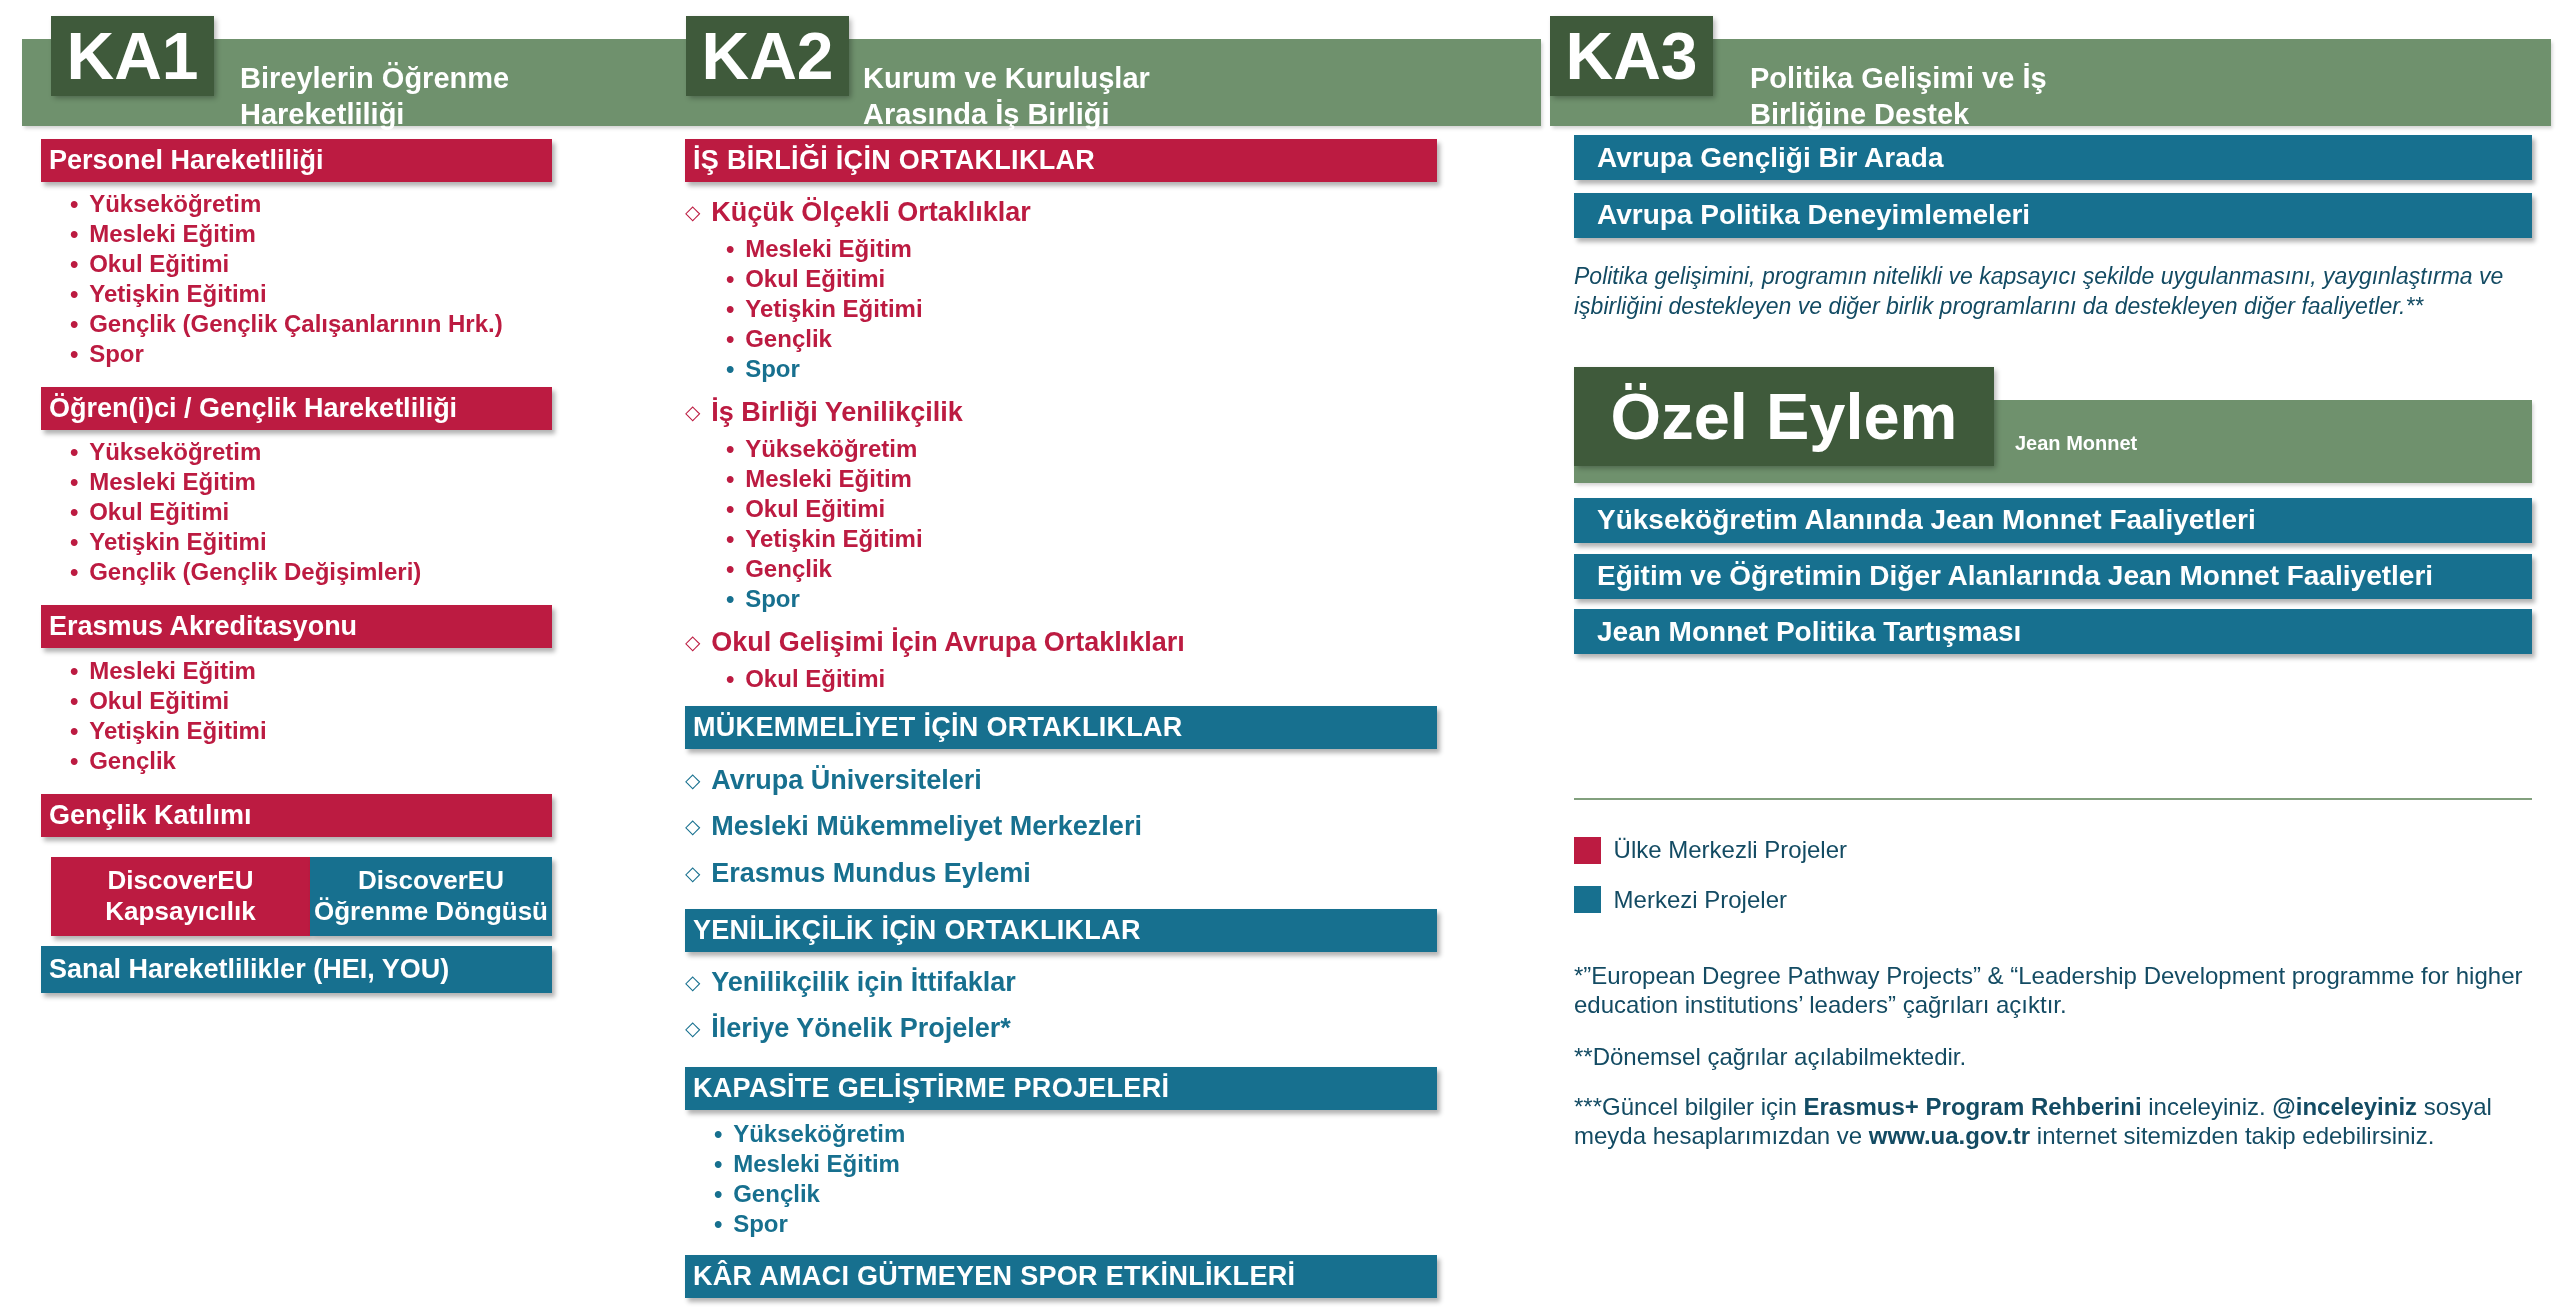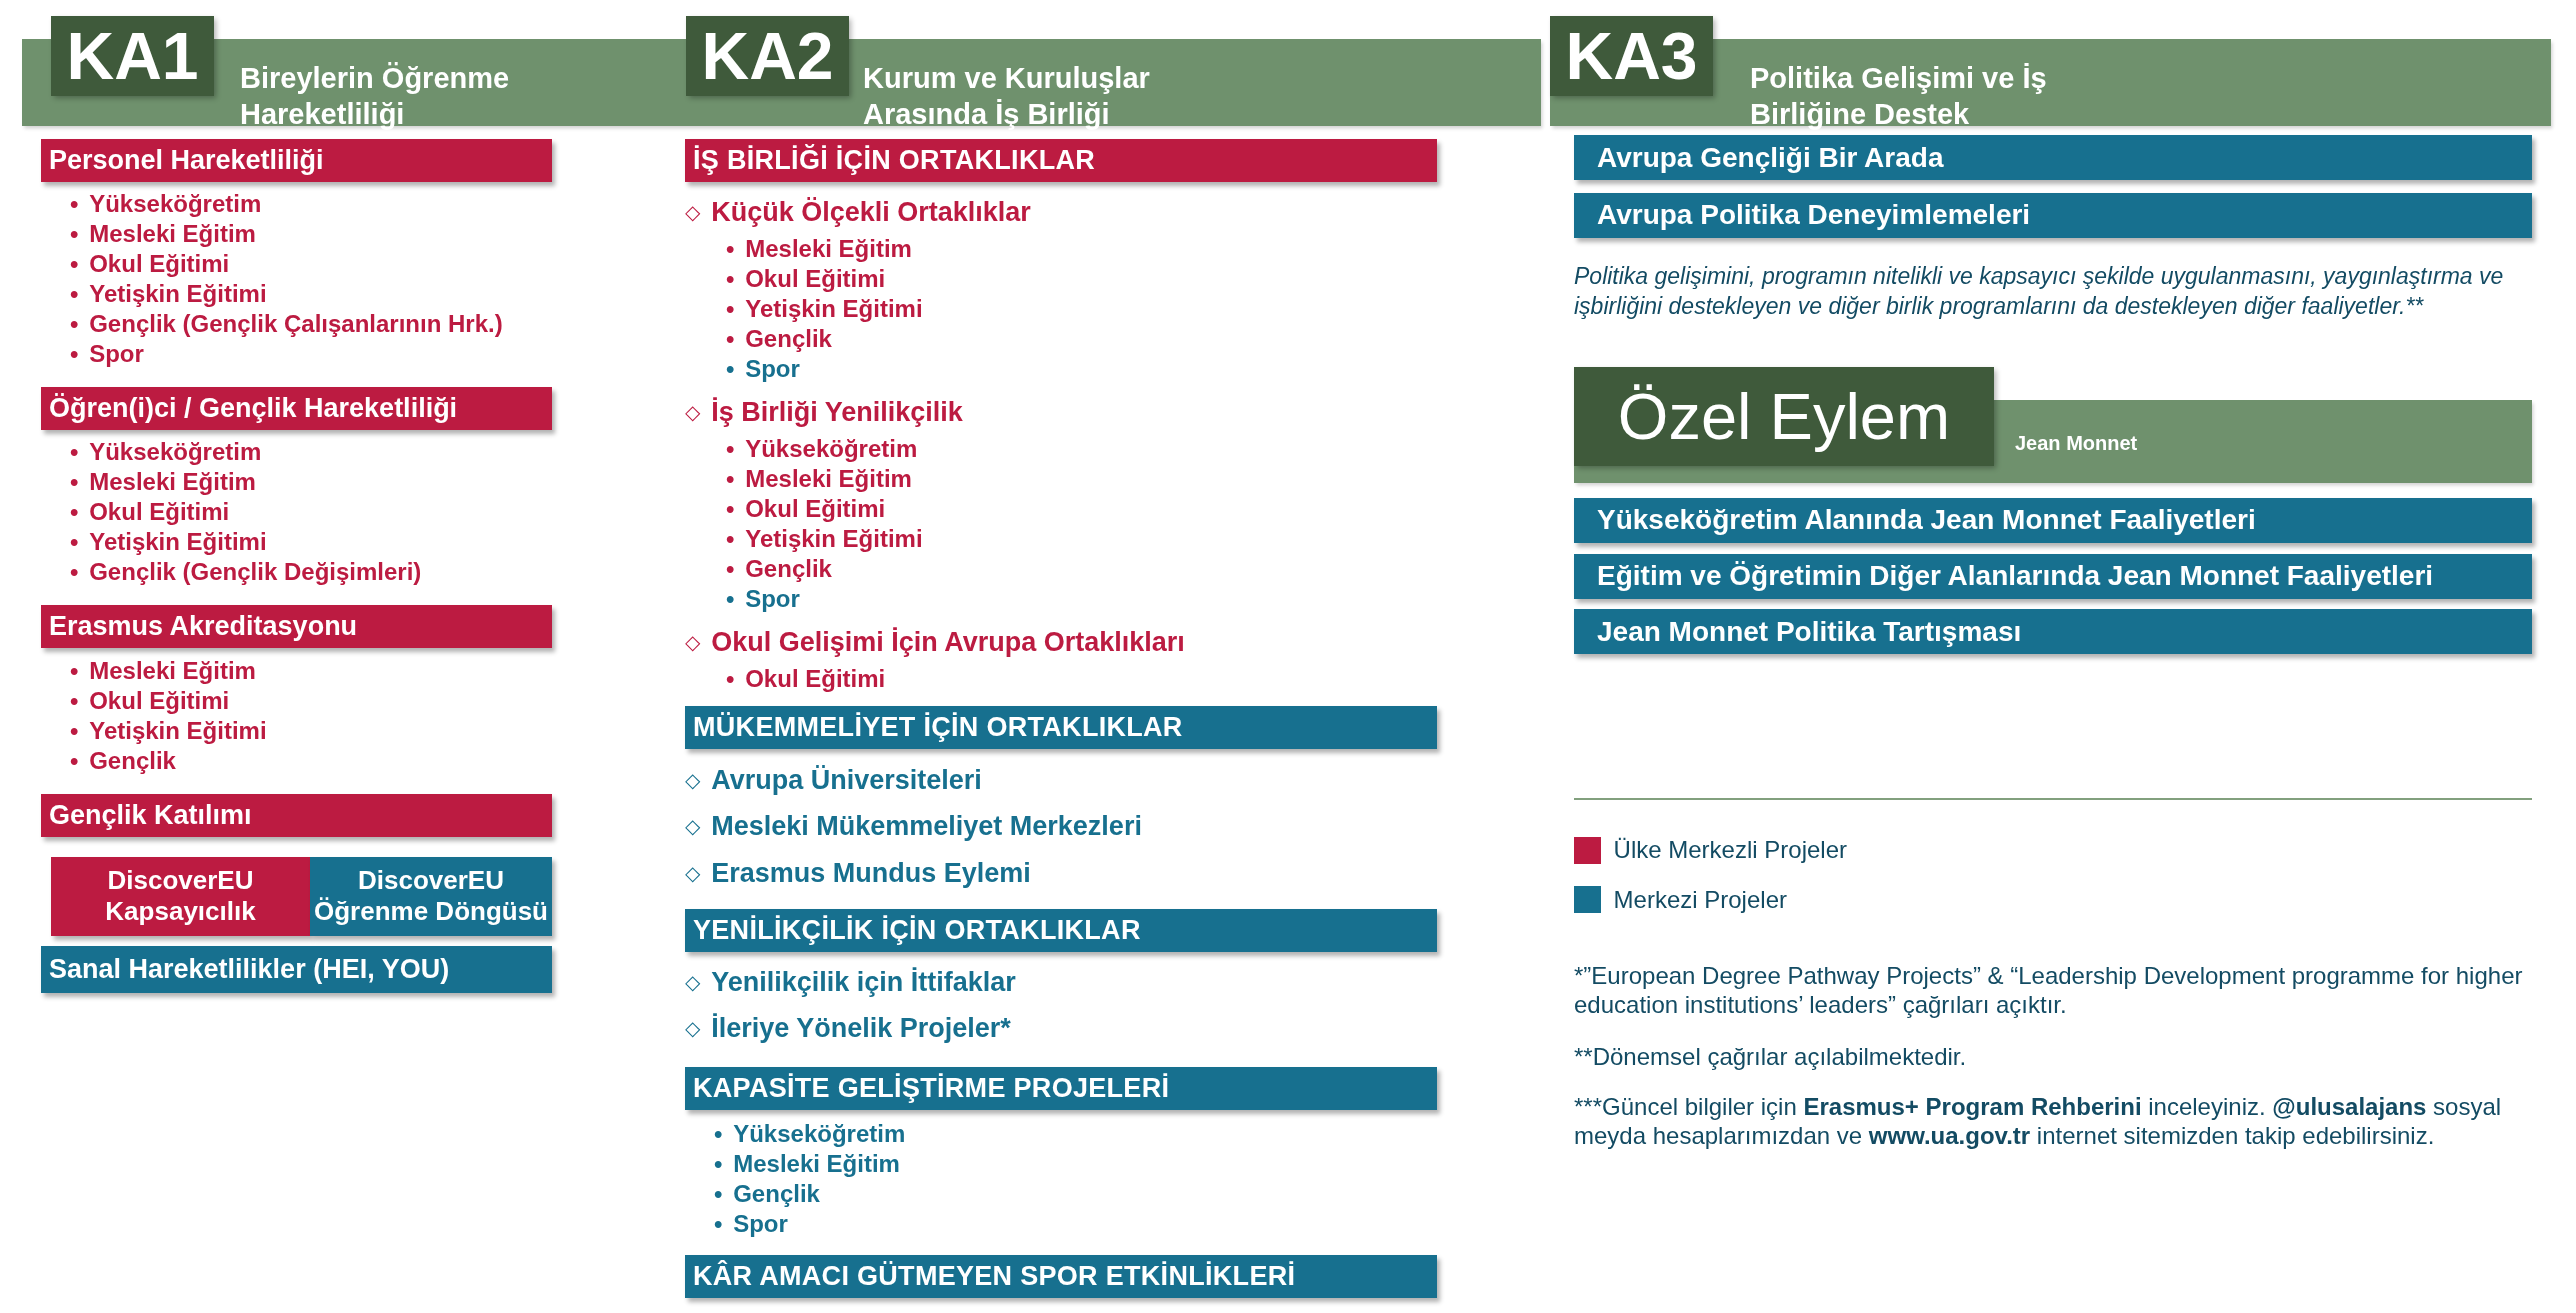--- a/index.html
+++ b/index.html
@@ -58,21 +58,21 @@
   .discover-row{display:flex;justify-content:flex-end;margin-top:20px;}
   .dbox{height:79px;display:flex;flex-direction:column;align-items:center;justify-content:center;
         color:#fff;font-weight:bold;font-size:26px;line-height:31px;box-shadow:2.7px 3.6px 4.5px rgba(0,0,0,0.30);}
   .dbox.red{background:var(--red);width:259px;}
   .dbox.teal{background:var(--teal);width:242px;}
 
   
   .note{font-style:italic;color:var(--ink);font-size:23px;line-height:30.5px;margin:23px 0 0 0;}
   .ozel{position:relative;margin-top:78px;height:83px;background:var(--sage);box-shadow:1.8px 2.7px 3.6px rgba(0,0,0,0.18);}
   .ozel-box{position:absolute;left:0;top:-33px;width:420px;height:99px;background:var(--dkgreen);
-            display:flex;align-items:center;justify-content:center;color:#fff;font-weight:normal;font-size:65px;
+            display:flex;align-items:center;justify-content:center;color:#fff;font-weight:bold;font-size:65px;
             box-shadow:2.7px 2.7px 5.4px rgba(0,0,0,0.30);}
   .ozel-label{position:absolute;left:441px;top:32px;color:#fff;font-weight:bold;font-size:20px;}
   .divider{border-top:2.7px solid #82a07e;margin-top:144px;width:958px;}
   .legend{margin-top:36px;}
   .lrow{display:flex;align-items:center;margin-bottom:21.5px;color:var(--ink);font-size:24px;}
   .swatch{width:27px;height:27px;margin-right:12.6px;}
   .swatch.red{background:var(--red);}
   .swatch.teal{background:var(--teal);}
   .fnote{color:var(--ink);font-size:24px;line-height:29px;margin:0;}
   .mt52{margin-top:47px;} .mt26{margin-top:23px;} .mt24{margin-top:21.5px;}
@@ -273,17 +273,17 @@
         <span>Ülke Merkezli Projeler</span>
       </div>
       <div class="lrow">
         <span class="swatch teal"></span>
         <span>Merkezi Projeler</span>
       </div>
     </div>
 
     <p class="fnote mt52">*”European Degree Pathway Projects” &amp; “Leadership Development programme for higher education institutions’ leaders” çağrıları açıktır.</p>
     <p class="fnote mt26">**Dönemsel çağrılar açılabilmektedir.</p>
-    <p class="fnote mt24"><span>***Güncel bilgiler için </span><b>Erasmus+ Program Rehberini</b><span> inceleyiniz. </span><b>@ulusalajans</b><span> sosyal meyda hesaplarımızdan ve </span><b>www.ua.gov.tr</b><span> internet sitemizden takip edebilirsiniz.</span></p>
+    <p class="fnote mt24"><span>***Güncel bilgiler için </span><b>Erasmus+ Program Rehberini</b><span> inceleyiniz. </span><b>@inceleyiniz</b><span> sosyal meyda hesaplarımızdan ve </span><b>www.ua.gov.tr</b><span> internet sitemizden takip edebilirsiniz.</span></p>
   </div>
 
 </div>
 
 
 </body></html>

